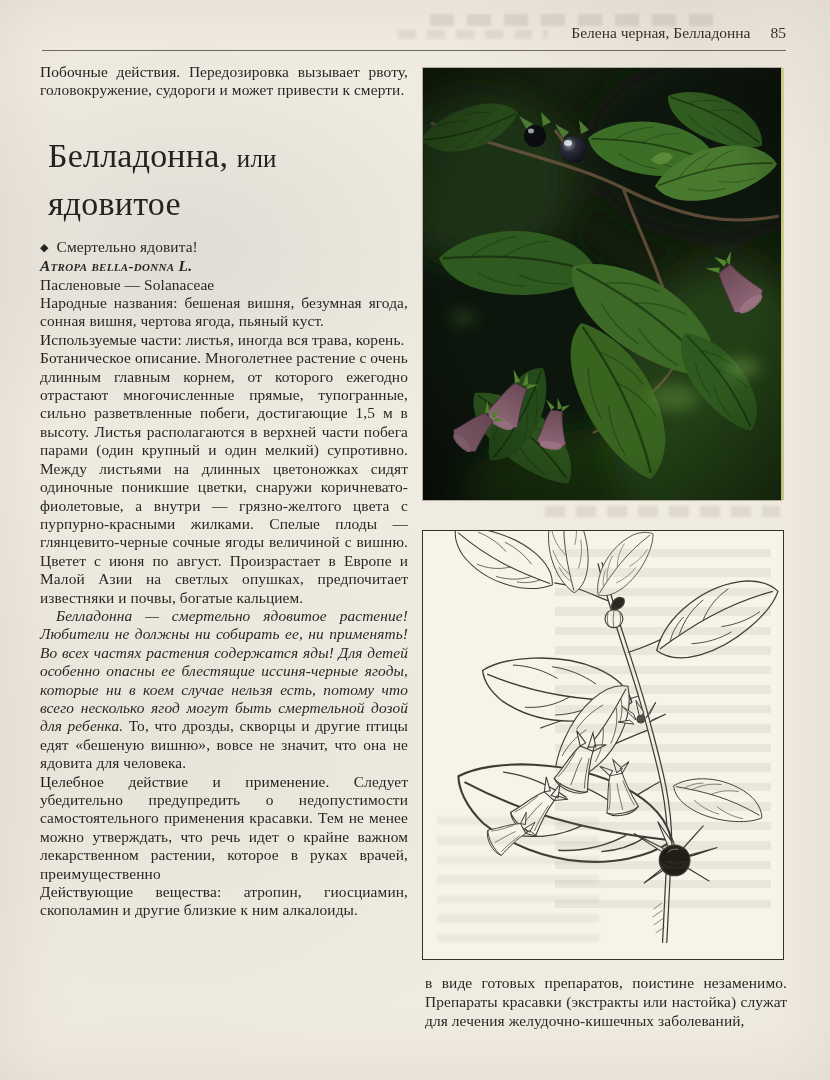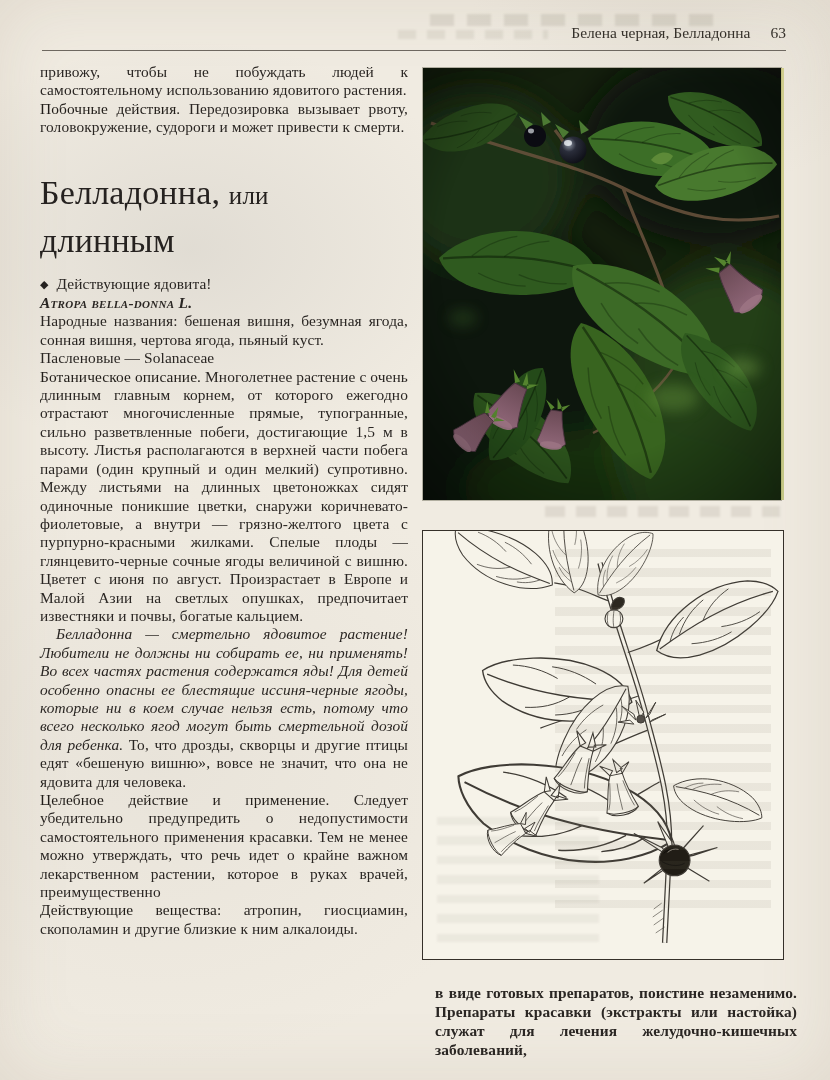--- a/index.html
+++ b/index.html
@@ -41,21 +41,21 @@
     filter:blur(1px);}
   
   .col-left{
     position:absolute;left:40px;top:63px;width:368px;
     font-size:15.4px;line-height:18.4px;text-align:justify;
     letter-spacing:.1px;
   }
   .col-left p{margin:0;}
   .lead{font-weight:400;color:#211d19;}
   h1.article-title{
-    margin:33px 0 12px 0;font-weight:400;color:#262220;
+    margin:33px 0 12px 8px;font-weight:400;color:#262220;
     font-size:34px;line-height:45px;text-align:left;letter-spacing:.2px;
   }
   h1 .t-small{font-size:25px;}
   .poison-line{display:flex;align-items:baseline;gap:8px;text-align:left;}
   .diamond{font-size:11px;color:#262220;transform:translateY(-1px);}
   .latin{font-style:italic;font-weight:700;font-variant:small-caps;letter-spacing:.3px;}
   .danger{text-indent:16px;}
   .danger i{}
   
   .photo{
@@ -72,56 +72,56 @@
     box-sizing:border-box;border:1.6px solid #353029;background:#f6f3e9;
   }
   .drawing svg{display:block;width:100%;height:100%;}
   .drawing .bleed1{right:12px;top:18px;width:60%;height:86%;
     background:repeating-linear-gradient(180deg, rgba(122,115,100,.10) 0 8px, transparent 8px 19.5px);
     filter:blur(.7px);}
   .drawing .bleed2{left:14px;bottom:14px;width:45%;height:30%;
     background:repeating-linear-gradient(180deg, rgba(122,115,100,.08) 0 8px, transparent 8px 19.5px);
     filter:blur(.8px);}
   .closing{
-    position:absolute;left:425px;top:973px;width:362px;margin:10px;
-    font-size:15.4px;line-height:19px;text-align:justify;letter-spacing:.1px;font-weight:bold;
+    position:absolute;left:425px;top:973px;width:362px;margin:0;
+    font-size:15.4px;line-height:19px;text-align:justify;letter-spacing:.1px;
   }
 </style>
 </head>
 <body>
 
 <div class="page">
 
   <div class="runhead">
     <span>Белена черная, Белладонна</span>
-    <span>63</span>
+    <span>85</span>
   </div>
   <div class="rule"></div>
 
   <div class="bleed bleed-top1"></div>
   <div class="bleed bleed-top2"></div>
   <div class="bleed bleed-photo"></div>
 
   <section class="col-left">
-    <p>привожу, чтобы не побуждать людей к самостоятельному использованию ядовитого растения.</p>
     <p><b class="lead">Побочные действия.</b> <span>Передозировка вызывает рвоту, головокружение, судороги и может привести к смерти.</span></p>
 
     <h1 class="article-title">
       <span>Белладонна,</span>
       <span class="t-small">или</span><br>
-      <span>длинным</span>
+      <span>ядовитое</span>
     </h1>
 
     <p class="poison-line">
       <span class="diamond">◆</span>
-      <span>Действующие ядовита!</span>
+      <span>Смертельно ядовита!</span>
     </p>
     <p class="latin">Atropa bella-donna L.</p>
+    <p>Пасленовые — Solanaceae</p>
     <p><span>Народные названия:</span> <span>бешеная вишня, безумная ягода, сонная вишня, чертова ягода, пьяный куст.</span></p>
-    <p>Пасленовые — Solanaceae</p>
+    <p><b class="lead">Используемые части:</b> <span>листья, иногда вся трава, корень.</span></p>
     <p><b class="lead">Ботаническое описание.</b> <span>Многолетнее растение с очень длинным главным корнем, от которого ежегодно отрастают многочисленные прямые, тупогранные, сильно разветвленные побеги, достигающие 1,5 м в высоту. Листья располагаются в верхней части побега парами (один крупный и один мелкий) супротивно. Между листьями на длинных цветоножках сидят одиночные поникшие цветки, снаружи коричневато-фиолетовые, а внутри — грязно-желтого цвета с пурпурно-красными жилками. Спелые плоды — глянцевито-черные сочные ягоды величиной с вишню. Цветет с июня по август. Произрастает в Европе и Малой Азии на светлых опушках, предпочитает известняки и почвы, богатые кальцием.</span></p>
     <p class="danger"><i>Белладонна — смертельно ядовитое растение! Любители не должны ни собирать ее, ни применять! Во всех частях растения содержатся яды! Для детей особенно опасны ее блестящие иссиня-черные ягоды, которые ни в коем случае нельзя есть, потому что всего несколько ягод могут быть смертельной дозой для ребенка.</i> <span>То, что дрозды, скворцы и другие птицы едят «бешеную вишню», вовсе не значит, что она не ядовита для человека.</span></p>
     <p><b class="lead">Целебное действие и применение.</b> <span>Следует убедительно предупредить о недопустимости самостоятельного применения красавки. Тем не менее можно утверждать, что речь идет о крайне важном лекарственном растении, которое в руках врачей, преимущественно</span></p>
     <p><b class="lead">Действующие вещества:</b> <span>атропин, гиосциамин, скополамин и другие близкие к ним алкалоиды.</span></p>
   </section>
 
   <figure class="photo">
     <svg viewBox="0 0 358 432" preserveAspectRatio="none">
       <defs>
         <filter id="soft">

